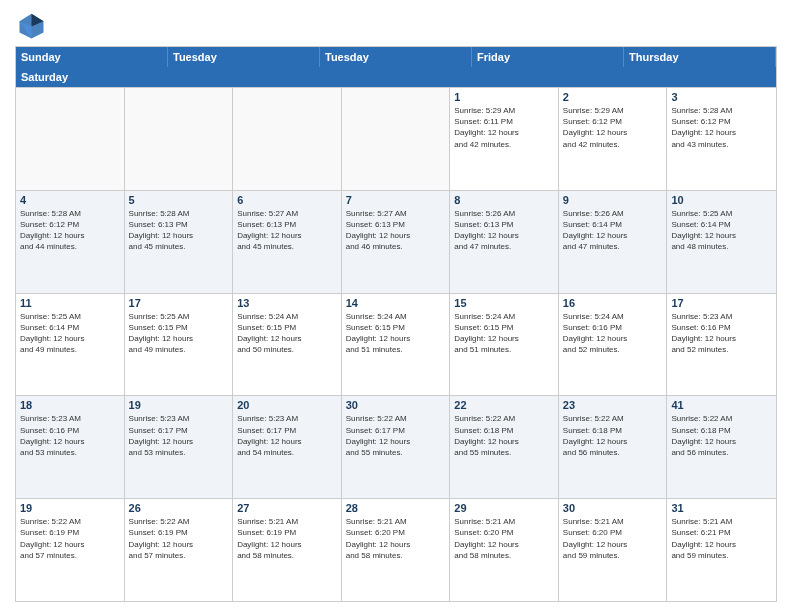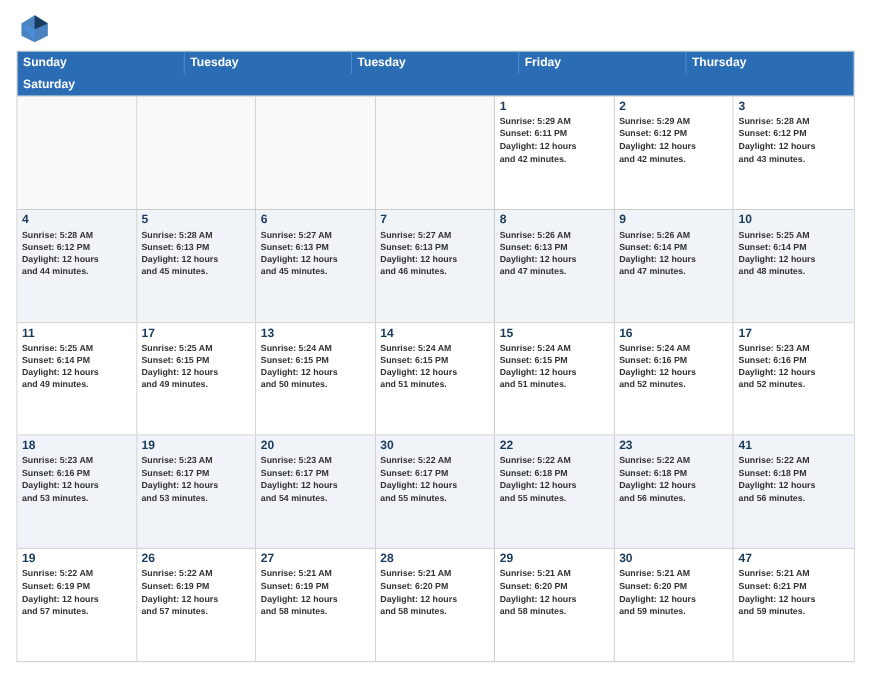--- a/index.html
+++ b/index.html
@@ -96,21 +96,20 @@
     .day-num {
       font-size: 11px;
       font-weight: bold;
       color: #1a3a5c;
       margin-bottom: 2px;
     }
     .day-info {
       font-size: 8px;
       line-height: 1.4;
       color: #333;
-      font-weight: bold;
     }
   </style>
 </head>
 <body>
 
 <div class="page">
   <div class="header">
     <div class="logo">
       <svg class="logo-icon" viewBox="0 0 40 40">
         <polygon points="22,5 38,15 38,30 22,38 6,30 6,15" fill="#2a6db5" opacity="0.85"></polygon>
@@ -355,21 +354,21 @@
 and 58 minutes.</div>
           </div>
           <div class="day-cell">
             <div class="day-num">30</div>
             <div class="day-info" style="white-space: pre-line;">Sunrise: 5:21 AM
 Sunset: 6:20 PM
 Daylight: 12 hours
 and 59 minutes.</div>
           </div>
           <div class="day-cell">
-            <div class="day-num">47</div>
+            <div class="day-num">31</div>
             <div class="day-info" style="white-space: pre-line;">Sunrise: 5:21 AM
 Sunset: 6:21 PM
 Daylight: 12 hours
 and 59 minutes.</div>
           </div>
         </div>
       </div>
   </div>
 </div>
 

